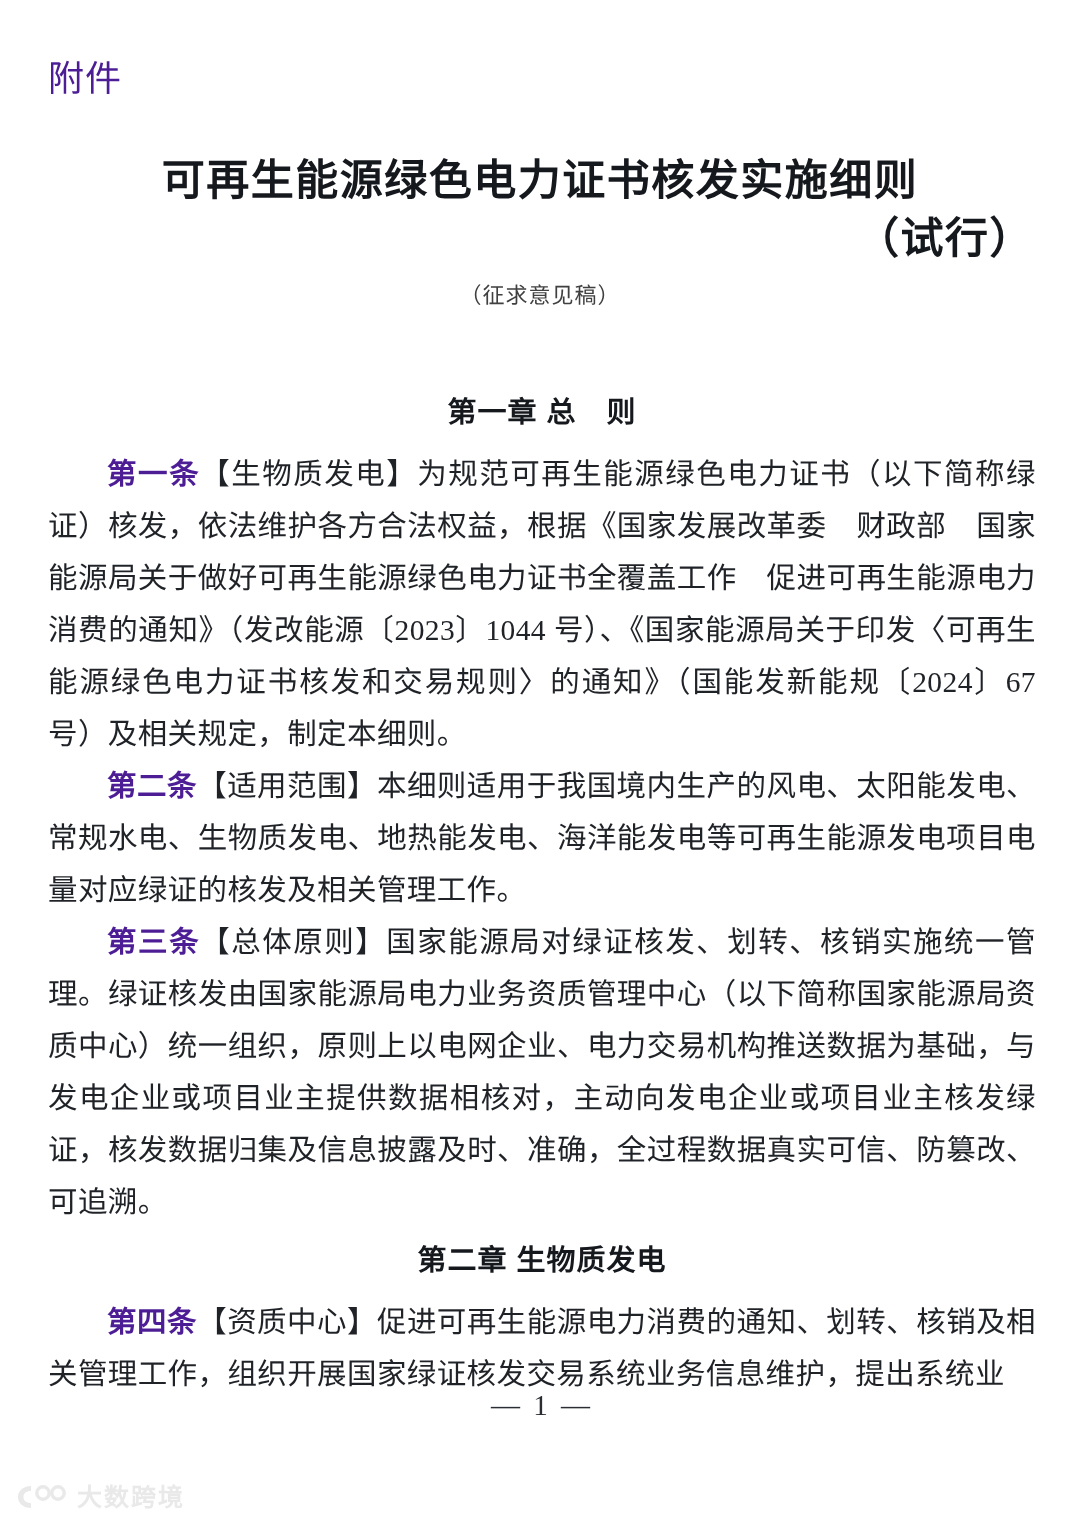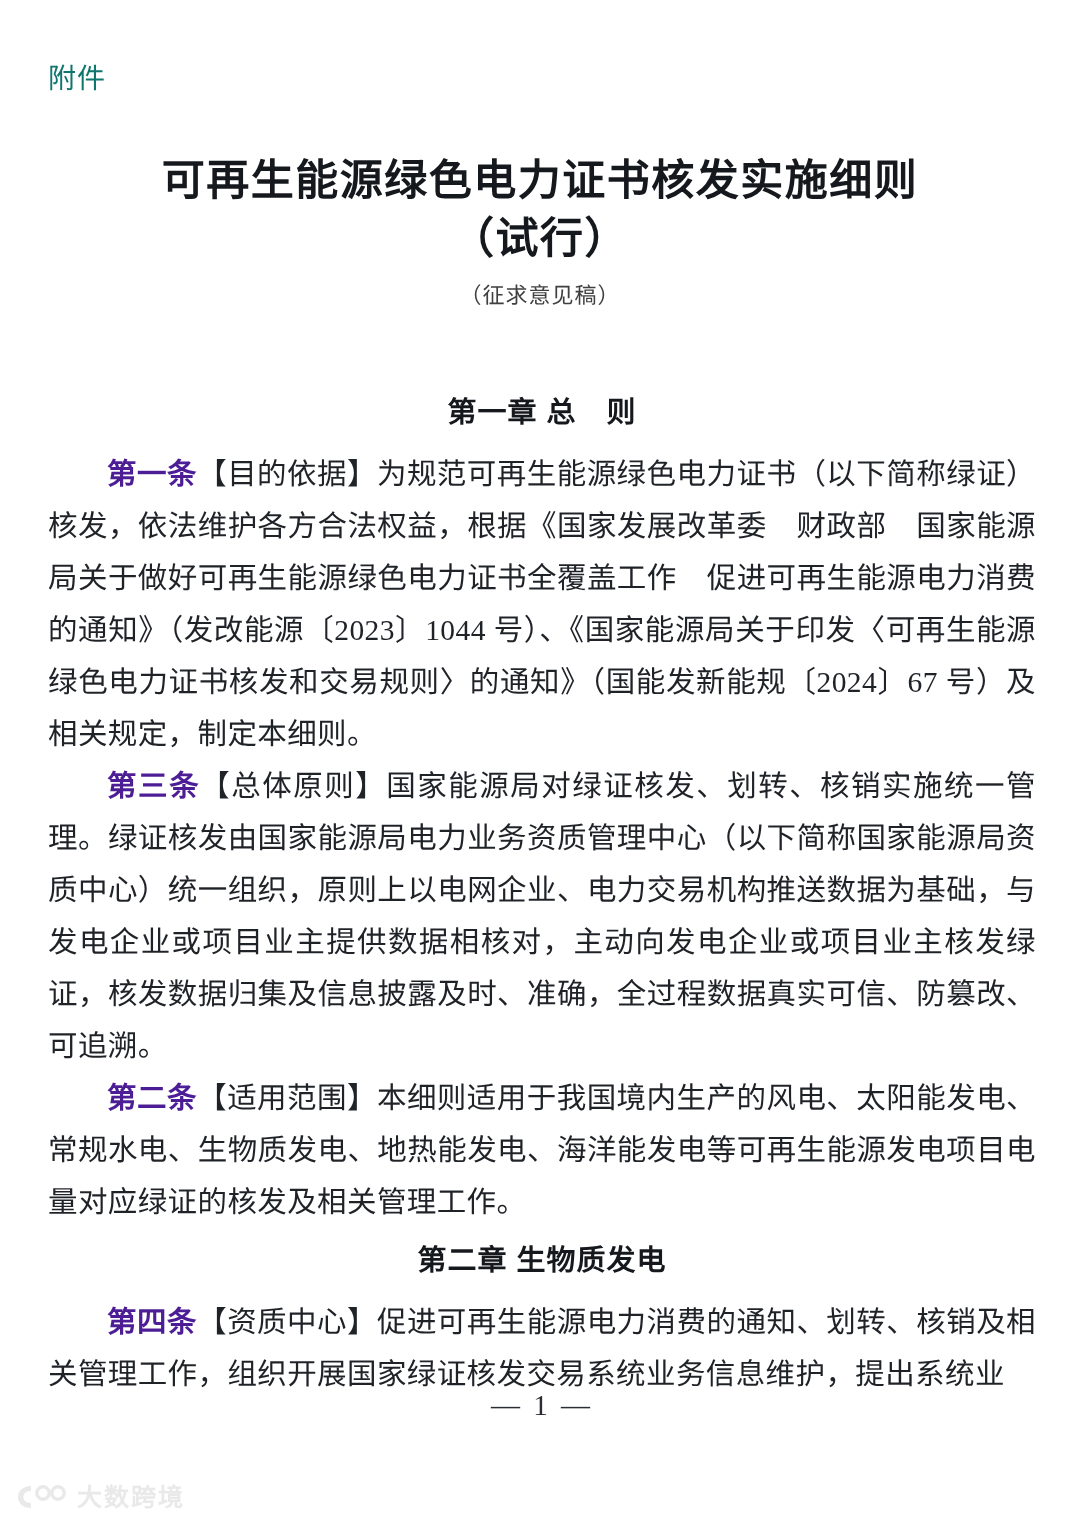--- a/index.html
+++ b/index.html
@@ -25,24 +25,24 @@
     height: 1526px;
     background: #ffffff;
   }
 
   
   .attach-label {
     position: absolute;
     left: 48px;
     top: 62px;
     font-family: "Liberation Sans", "DejaVu Sans", sans-serif;
-    font-size: 28px;
+    font-size: 36px;
     line-height: 34px;
     letter-spacing: 1px;
-    color: #0f766e;
+    color: #4c1d95;
     white-space: nowrap;
   }
 
   
   .title-block {
     position: absolute;
     left: 46px;
     top: 152px;
     width: 988px;
     text-align: center;
@@ -57,20 +57,21 @@
     margin: 0;
   }
   .doc-title-line2 {
     font-family: "Liberation Serif", "DejaVu Serif", serif;
     font-weight: bold;
     font-size: 43px;
     line-height: 58px;
     letter-spacing: 1.5px;
     color: #15181d;
     margin: 0;
+    text-align: right;
   }
   .doc-subtitle {
     font-family: "Liberation Serif", "DejaVu Serif", serif;
     font-weight: normal;
     font-size: 22px;
     line-height: 56px;
     letter-spacing: 1px;
     color: #404040;
     margin: 0;
   }
@@ -171,29 +172,29 @@
     <h1 class="doc-title">可再生能源绿色电力证书核发实施细则</h1>
     <h1 class="doc-title-line2">（试行）</h1>
     <div class="doc-subtitle">（征求意见稿）</div>
   </div>
 
   <div class="body-col">
 
     <h2 class="chapter-heading">第一章 总　则</h2>
 
     <p class="para">
-      <span class="art-no">第一条</span><span class="tag">【目的依据】</span><span>为规范可再生能源绿色电力证书（以下简称绿证）核发，依法维护各方合法权益，根据《国家发展改革委　财政部　国家能源局关于做好可再生能源绿色电力证书全覆盖工作　促进可再生能源电力消费的通知》（发改能源〔2023〕1044 号）、《国家能源局关于印发〈可再生能源绿色电力证书核发和交易规则〉的通知》（国能发新能规〔2024〕67 号）及相关规定，制定本细则。</span>
+      <span class="art-no">第一条</span><span class="tag">【生物质发电】</span><span>为规范可再生能源绿色电力证书（以下简称绿证）核发，依法维护各方合法权益，根据《国家发展改革委　财政部　国家能源局关于做好可再生能源绿色电力证书全覆盖工作　促进可再生能源电力消费的通知》（发改能源〔2023〕1044 号）、《国家能源局关于印发〈可再生能源绿色电力证书核发和交易规则〉的通知》（国能发新能规〔2024〕67 号）及相关规定，制定本细则。</span>
+    </p>
+
+    <p class="para">
+      <span class="art-no">第二条</span><span class="tag">【适用范围】</span><span>本细则适用于我国境内生产的风电、太阳能发电、常规水电、生物质发电、地热能发电、海洋能发电等可再生能源发电项目电量对应绿证的核发及相关管理工作。</span>
     </p>
 
     <p class="para">
       <span class="art-no">第三条</span><span class="tag">【总体原则】</span><span>国家能源局对绿证核发、划转、核销实施统一管理。绿证核发由国家能源局电力业务资质管理中心（以下简称国家能源局资质中心）统一组织，原则上以电网企业、电力交易机构推送数据为基础，与发电企业或项目业主提供数据相核对，主动向发电企业或项目业主核发绿证，核发数据归集及信息披露及时、准确，全过程数据真实可信、防篡改、可追溯。</span>
-    </p>
-
-    <p class="para">
-      <span class="art-no">第二条</span><span class="tag">【适用范围】</span><span>本细则适用于我国境内生产的风电、太阳能发电、常规水电、生物质发电、地热能发电、海洋能发电等可再生能源发电项目电量对应绿证的核发及相关管理工作。</span>
     </p>
 
     <h2 class="chapter-heading">第二章 生物质发电</h2>
 
     <p class="para">
       <span class="art-no">第四条</span><span class="tag">【资质中心】</span><span>促进可再生能源电力消费的通知、划转、核销及相关管理工作，组织开展国家绿证核发交易系统业务信息维护，提出系统业</span>
     </p>
 
   </div>
 

